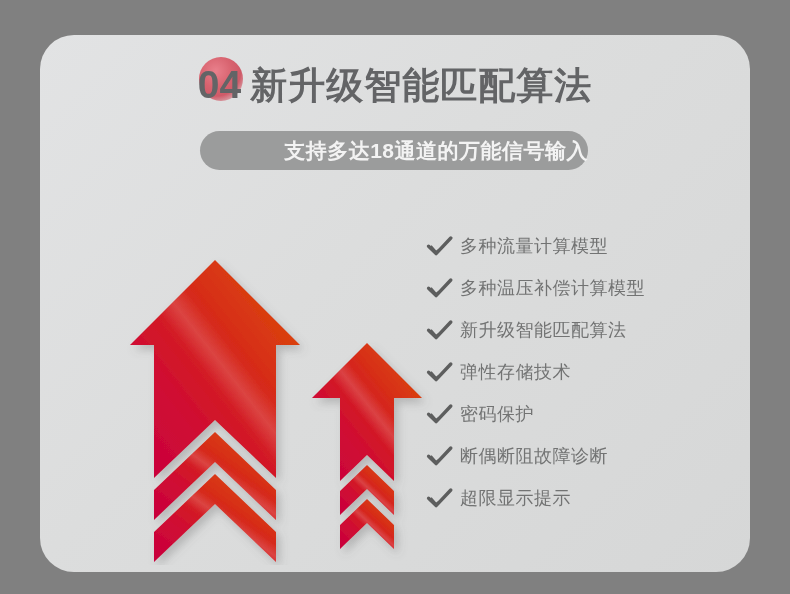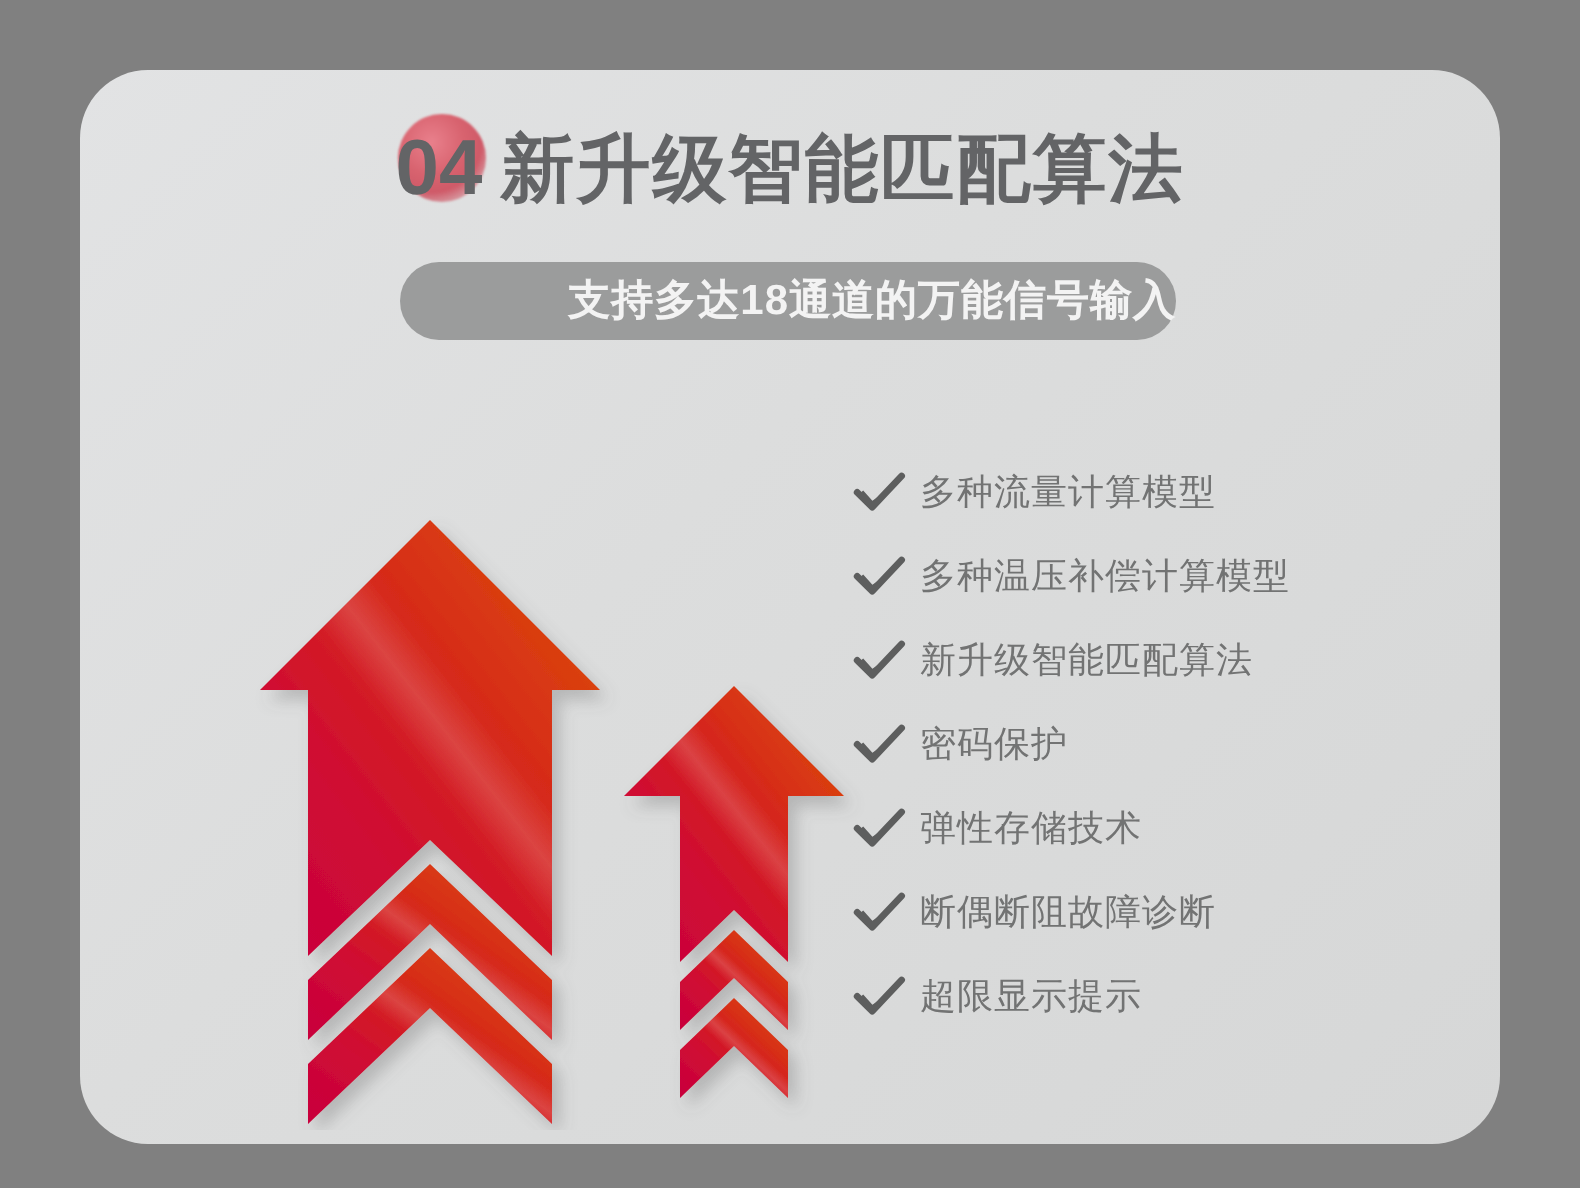--- a/index.html
+++ b/index.html
@@ -254,31 +254,31 @@
         <span class="feature-label">新升级智能匹配算法</span>
       </div>
 
       <div class="feature-item">
         <span class="check-icon">
           <svg width="30" height="30" viewBox="0 0 30 30" xmlns="http://www.w3.org/2000/svg">
             <path d="M4 15.5 L11 22 L26 5.5 L23.2 10.2 L11.2 18.4 L6.6 13.2 Z" fill="#5d5e5e"></path>
             <path d="M3.6 14.2 L11.1 21.6 L25.8 6.0" stroke="#5d5e5e" stroke-width="3.4" fill="none" stroke-linecap="round" stroke-linejoin="round"></path>
           </svg>
         </span>
+        <span class="feature-label">弹性存储技术</span>
+      </div>
+
+      <div class="feature-item">
+        <span class="check-icon">
+          <svg width="30" height="30" viewBox="0 0 30 30" xmlns="http://www.w3.org/2000/svg">
+            <path d="M4 15.5 L11 22 L26 5.5 L23.2 10.2 L11.2 18.4 L6.6 13.2 Z" fill="#5d5e5e"></path>
+            <path d="M3.6 14.2 L11.1 21.6 L25.8 6.0" stroke="#5d5e5e" stroke-width="3.4" fill="none" stroke-linecap="round" stroke-linejoin="round"></path>
+          </svg>
+        </span>
         <span class="feature-label">密码保护</span>
-      </div>
-
-      <div class="feature-item">
-        <span class="check-icon">
-          <svg width="30" height="30" viewBox="0 0 30 30" xmlns="http://www.w3.org/2000/svg">
-            <path d="M4 15.5 L11 22 L26 5.5 L23.2 10.2 L11.2 18.4 L6.6 13.2 Z" fill="#5d5e5e"></path>
-            <path d="M3.6 14.2 L11.1 21.6 L25.8 6.0" stroke="#5d5e5e" stroke-width="3.4" fill="none" stroke-linecap="round" stroke-linejoin="round"></path>
-          </svg>
-        </span>
-        <span class="feature-label">弹性存储技术</span>
       </div>
 
       <div class="feature-item">
         <span class="check-icon">
           <svg width="30" height="30" viewBox="0 0 30 30" xmlns="http://www.w3.org/2000/svg">
             <path d="M4 15.5 L11 22 L26 5.5 L23.2 10.2 L11.2 18.4 L6.6 13.2 Z" fill="#5d5e5e"></path>
             <path d="M3.6 14.2 L11.1 21.6 L25.8 6.0" stroke="#5d5e5e" stroke-width="3.4" fill="none" stroke-linecap="round" stroke-linejoin="round"></path>
           </svg>
         </span>
         <span class="feature-label">断偶断阻故障诊断</span>

